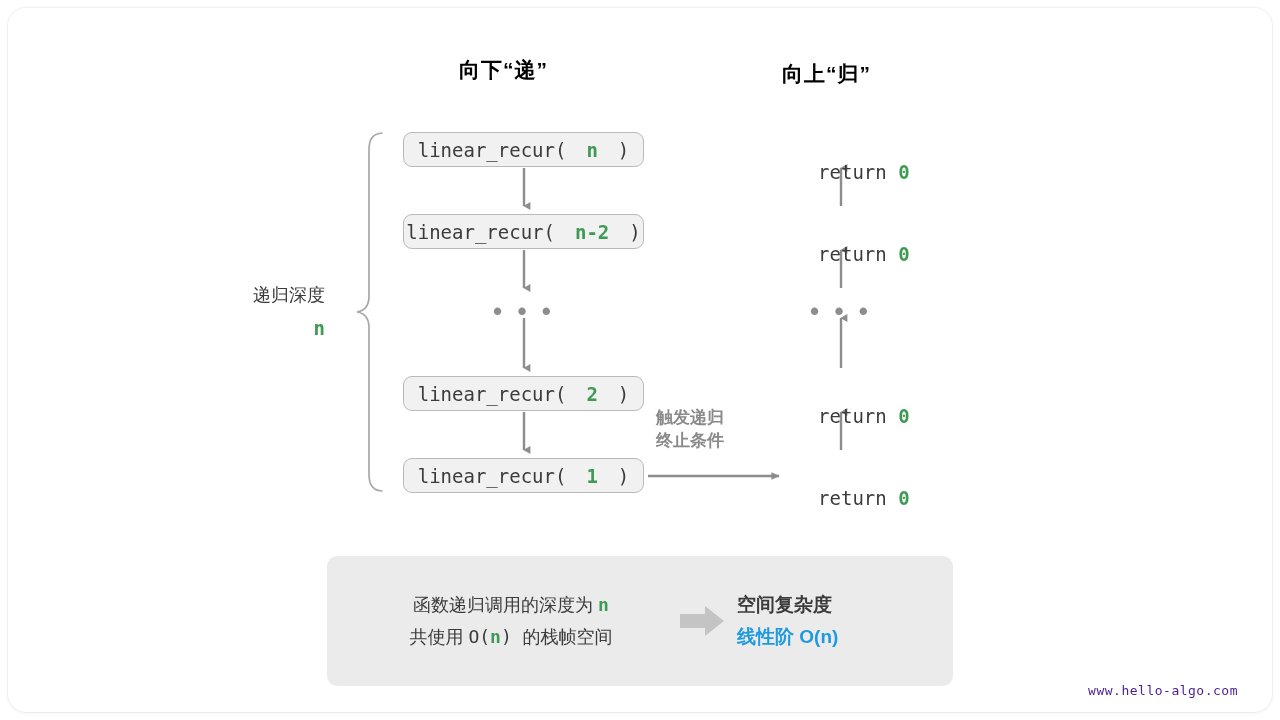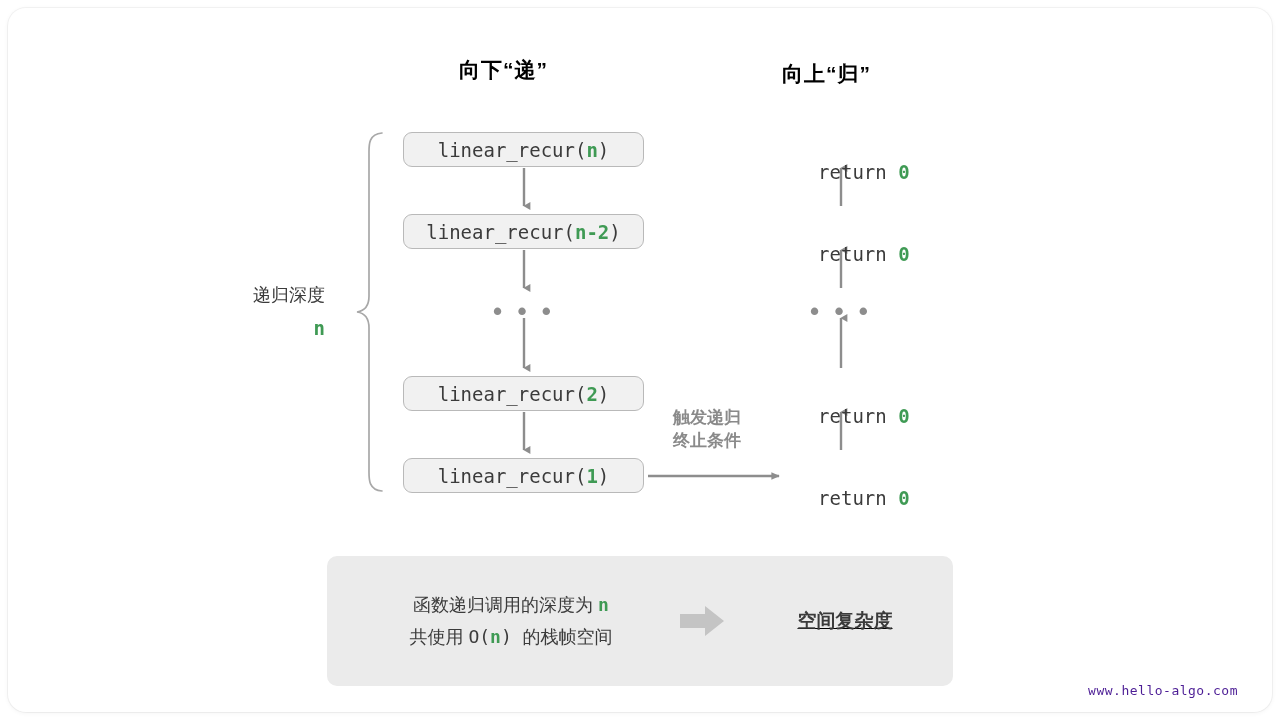--- a/index.html
+++ b/index.html
@@ -53,20 +53,21 @@
     border: 1px solid #b9b9b9;
     border-radius: 9px;
     display: flex;
     align-items: center;
     justify-content: center;
     font-family: "DejaVu Sans Mono", "Liberation Mono", monospace;
     font-size: 19px;
     color: #3b3b3b;
     box-sizing: border-box;
     white-space: pre;
+    gap: 20px;
   }
   .call-box .arg { color: #3f9a54; font-weight: bold; }
 
   #box-1 { top: 132px; }
   #box-2 { top: 214px; }
   #box-3 { top: 376px; }
   #box-4 { top: 458px; }
 
   
   .ret-label {
@@ -128,21 +129,20 @@
   
   #trigger-note {
     position: absolute;
     left: 656px;
     top: 407px;
     font-size: 17px;
     font-weight: bold;
     color: #8a8a8a;
     line-height: 1.35;
     white-space: pre-line;
-    margin-left: 17px;
   }
 
   
   #summary-panel {
     position: absolute;
     left: 327px;
     top: 556px;
     width: 626px;
     height: 130px;
     background: #ebebeb;
@@ -170,23 +170,21 @@
     font-family: "DejaVu Sans Mono", "Liberation Mono", monospace;
   }
   #summary-arrow {
     width: 70px;
     display: flex;
     align-items: center;
     justify-content: center;
   }
   #summary-right {
     flex: 1;
-    text-align: center;
     line-height: 1.7;
-    text-decoration: underline;
   }
   #summary-right .sr-title {
     display: block;
     font-size: 19px;
     font-weight: bold;
     color: #3b3b3b;
   }
   #summary-right .sr-value {
     display: block;
     font-size: 19px;
@@ -299,17 +297,18 @@
 <span>共使用 </span><span class="mono">O(</span><span class="g">n</span><span class="mono">) </span><span>的栈帧空间</span></div>
 
     <div id="summary-arrow">
       <svg width="48" height="34" viewBox="0 0 48 34">
         <path d="M2,10 L27,10 L27,2 L46,17 L27,32 L27,24 L2,24 Z" fill="#c4c4c4"></path>
       </svg>
     </div>
 
     <div id="summary-right">
       <span class="sr-title">空间复杂度</span>
+      <span class="sr-value">线性阶 O(n)</span>
     </div>
   </div>
 
   <div id="watermark">www.hello-algo.com</div>
 </div>
 
 </body></html>

